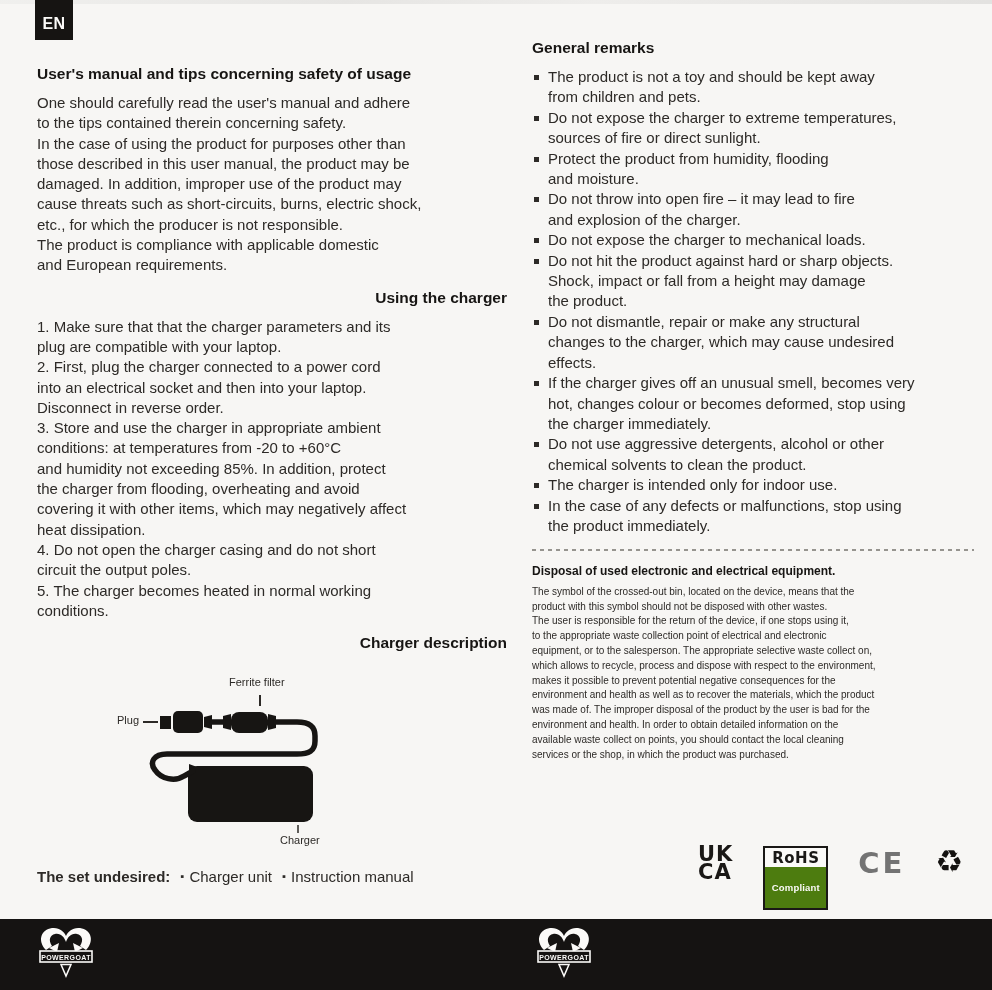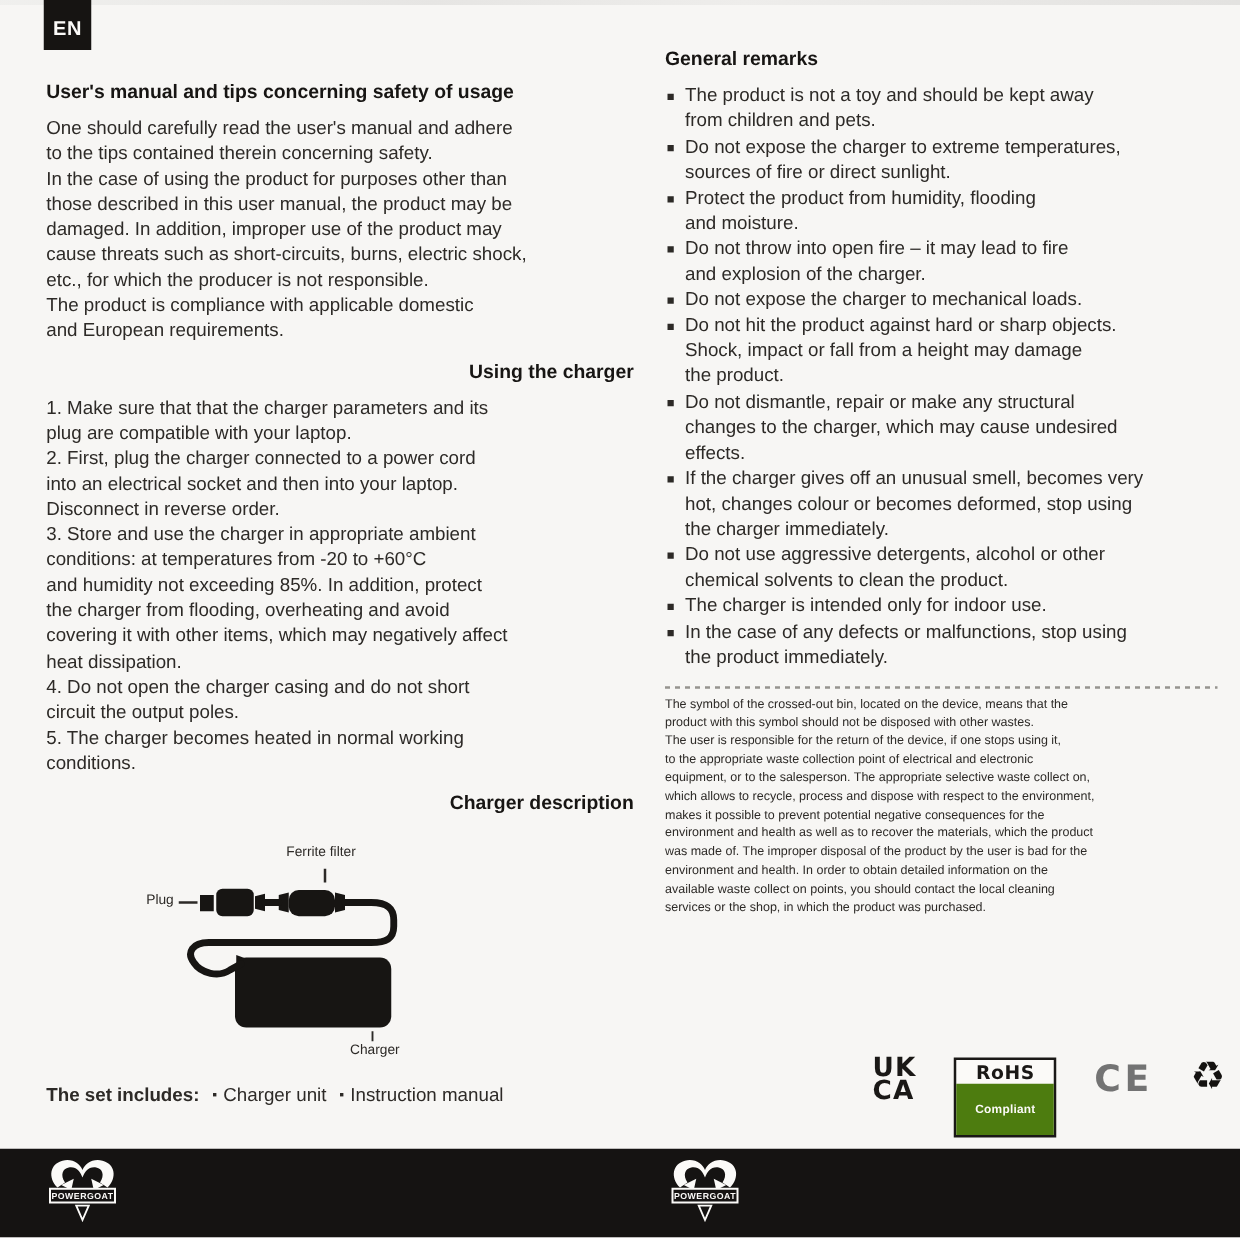--- a/index.html
+++ b/index.html
@@ -40,21 +40,21 @@
   .dg-dash { position:absolute; height:1.5px; background:#2d2a27; }
 
   .set-row { margin-top:10px; font-size:15px; }
   .set-label { font-weight:bold; }
   .inc-item { margin-left:6px; }
   .inc-bullet { font-size:11px; vertical-align:2px; margin-right:5px; }
 
   
   .badges { position:absolute; left:698px; top:846px; display:flex; align-items:flex-start; gap:30px; height:46px; }
   .ukca { font-weight:800; font-size:21px; line-height:17.5px; letter-spacing:1px; color:#1a1816; font-family:"DejaVu Sans", sans-serif; }
-  .rohs { border:2.5px solid #1a1816; background:#fbfaf8; width:82px; text-align:center; }
+  .rohs { border:2.5px solid #1a1816; background:#fbfaf8; width:65px; text-align:center; }
   .rohs-title { font-size:15px; font-weight:800; letter-spacing:.5px; color:#1a1816; padding:1px 2px 0; font-family:"DejaVu Sans", sans-serif; }
   .rohs-strip { background:#4d7c0f; color:#fbfaf8; font-size:9.5px; font-weight:bold; padding:15px 1px; letter-spacing:.2px; }
   .ce { font-size:29px; font-weight:800; letter-spacing:3px; color:#737373; font-family:"DejaVu Sans", sans-serif; }
   .recycle { font-size:31px; color:#141210; line-height:1; font-family:"DejaVu Sans", sans-serif; }
 
   
   .footer-bar { position:absolute; left:0; top:919px; width:992px; height:71px; background:#151312; }
   .goat { position:absolute; top:7px; width:60px; height:54px; }
   .goat-left { left:36px; }
   .goat-center { left:534px; }
@@ -127,21 +127,21 @@
         <rect x="71" y="64" width="125" height="56" rx="9"></rect>
       </g>
 
       <path d="M95,20 H106 M159,20 H180 C193,20 198,25 198,34 V39 C198,49 192,52 180,52 H50 C37,52 32,60 38,68 C44,77 58,80 67,74 L76,69" fill="none" stroke="#171513" stroke-width="5.5" stroke-linecap="round"></path>
 
       <line x1="181" y1="123" x2="181" y2="131" stroke="#2d2a27" stroke-width="1.5"></line>
     </svg>
   </div>
 
   <div class="set-row">
-    <span class="set-label">The set includes:</span>
+    <span class="set-label">The set undesired:</span>
     <span class="inc-item"><span class="inc-bullet">▪</span><span>Charger unit</span></span>
     <span class="inc-item"><span class="inc-bullet">▪</span><span>Instruction manual</span></span>
   </div>
 </div>
 
 <div class="col-right">
   <h2 class="sec">General remarks</h2>
   <ul class="remarks">
     <li>The product is not a toy and should be kept away
 from children and pets.</li>
@@ -163,20 +163,21 @@
 the charger immediately.</li>
     <li>Do not use aggressive detergents, alcohol or other
 chemical solvents to clean the product.</li>
     <li>The charger is intended only for indoor use.</li>
     <li>In the case of any defects or malfunctions, stop using
 the product immediately.</li>
   </ul>
 
   <div class="divider"></div>
 
+  <div class="disposal-h">Disposal of used electronic and electrical equipment.</div>
   <div class="small-text">The symbol of the crossed-out bin, located on the device, means that the
 product with this symbol should not be disposed with other wastes.
 The user is responsible for the return of the device, if one stops using it,
 to the appropriate waste collection point of electrical and electronic
 equipment, or to the salesperson. The appropriate selective waste collect on,
 which allows to recycle, process and dispose with respect to the environment,
 makes it possible to prevent potential negative consequences for the
 environment and health as well as to recover the materials, which the product
 was made of. The improper disposal of the product by the user is bad for the
 environment and health. In order to obtain detailed information on the

